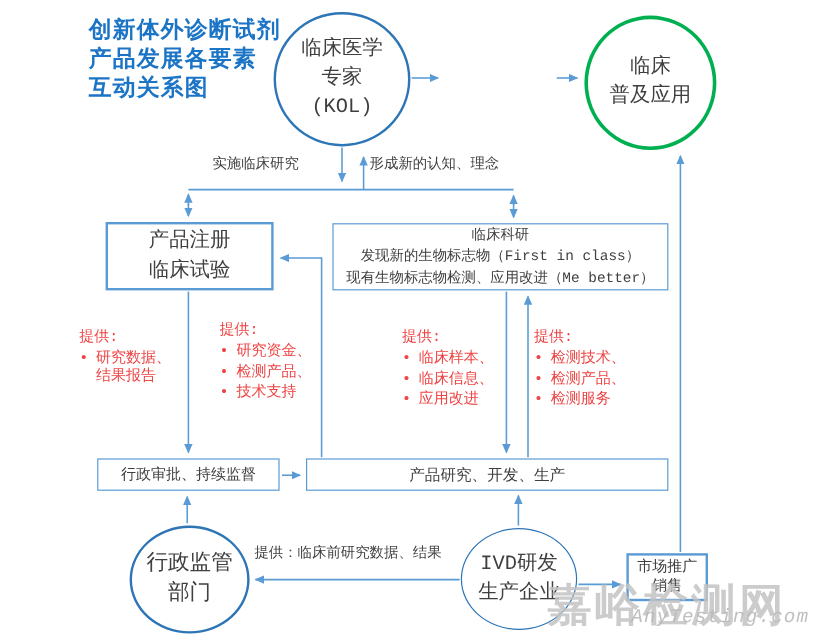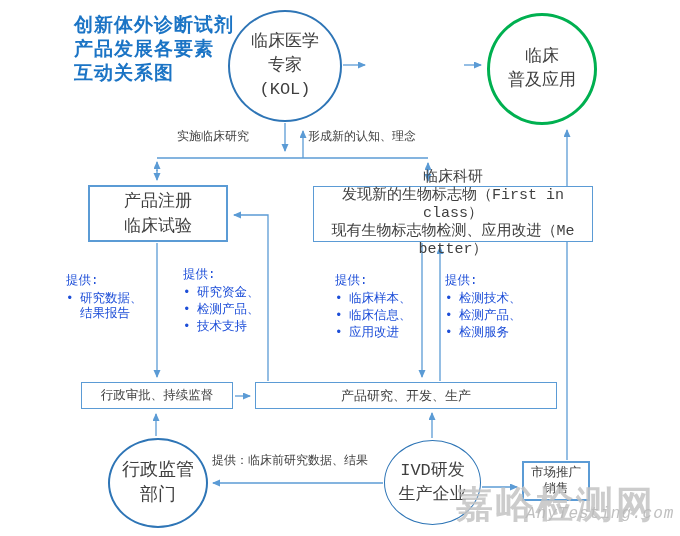--- a/index.html
+++ b/index.html
@@ -14,28 +14,28 @@
   }
   .ellipse{border-radius:50%;}
   .title{
     position:absolute;left:74px;top:14px;color:#1b74c5;font-weight:bold;
     font-size:19px;line-height:24px;z-index:2;letter-spacing:1px;
   }
   .kol{left:228px;top:10px;width:114px;height:112px;border:2px solid #2e75b6;font-size:17px;line-height:24px;}
   .consensus{left:371px;top:43px;width:92px;height:43px;border:1px solid #7fb2e5;font-size:13px;line-height:18px;}
   .promo{left:487px;top:13px;width:110px;height:112px;border:3px solid #00b050;font-size:17px;line-height:24px;}
   .registration{left:88px;top:185px;width:140px;height:57px;border:2px solid #5b9bd5;font-size:17px;line-height:25px;}
-  .research{left:277px;top:186px;width:280px;height:56px;border:1.5px solid #5b9bd5;font-size:15px;line-height:18px;margin-left:36px;}
+  .research{left:277px;top:186px;width:280px;height:56px;border:1.5px solid #5b9bd5;font-size:12px;line-height:18px;}
   .approval{left:81px;top:382px;width:152px;height:27px;border:1.5px solid #5b9bd5;font-size:12.5px;}
   .production{left:255px;top:382px;width:302px;height:27px;border:1.5px solid #5b9bd5;font-size:13px;}
   .regulator{left:108px;top:438px;width:100px;height:90px;border:2px solid #2e75b6;font-size:18px;line-height:25px;}
   .ivd{left:384px;top:440px;width:97px;height:85px;border:1.5px solid #2e75b6;font-size:17px;line-height:24px;}
   .marketing{left:522px;top:461px;width:68px;height:40px;border:2px solid #5b9bd5;font-size:12.5px;line-height:16px;}
   .elabel{position:absolute;font-size:12px;color:#3f3f3f;z-index:2;white-space:nowrap;}
-  .plist{position:absolute;font-size:12.5px;line-height:15px;color:#1d4ed8;z-index:2;}
+  .plist{position:absolute;font-size:12.5px;line-height:15px;color:#ef4444;z-index:2;}
   .plist-h{margin-bottom:3px;}
   .pli{display:flex;margin-bottom:2px;}
   .bullet{width:14px;flex:0 0 14px;}
   .bullet::before{content:"\2022";}
   .pli span.itxt{display:block;}
   .narrow .itxt{width:66px;}
   .wm{position:absolute;z-index:5;pointer-events:none;}
   .wm-cn{left:456px;top:468px;font-size:37px;font-weight:bold;color:rgba(195,195,195,0.85);letter-spacing:3px;margin-top:12px;}
   .wm-en{left:526px;top:505px;font-size:16px;font-style:italic;color:rgba(185,185,185,0.9);letter-spacing:1px;text-align:right;}
 </style>

